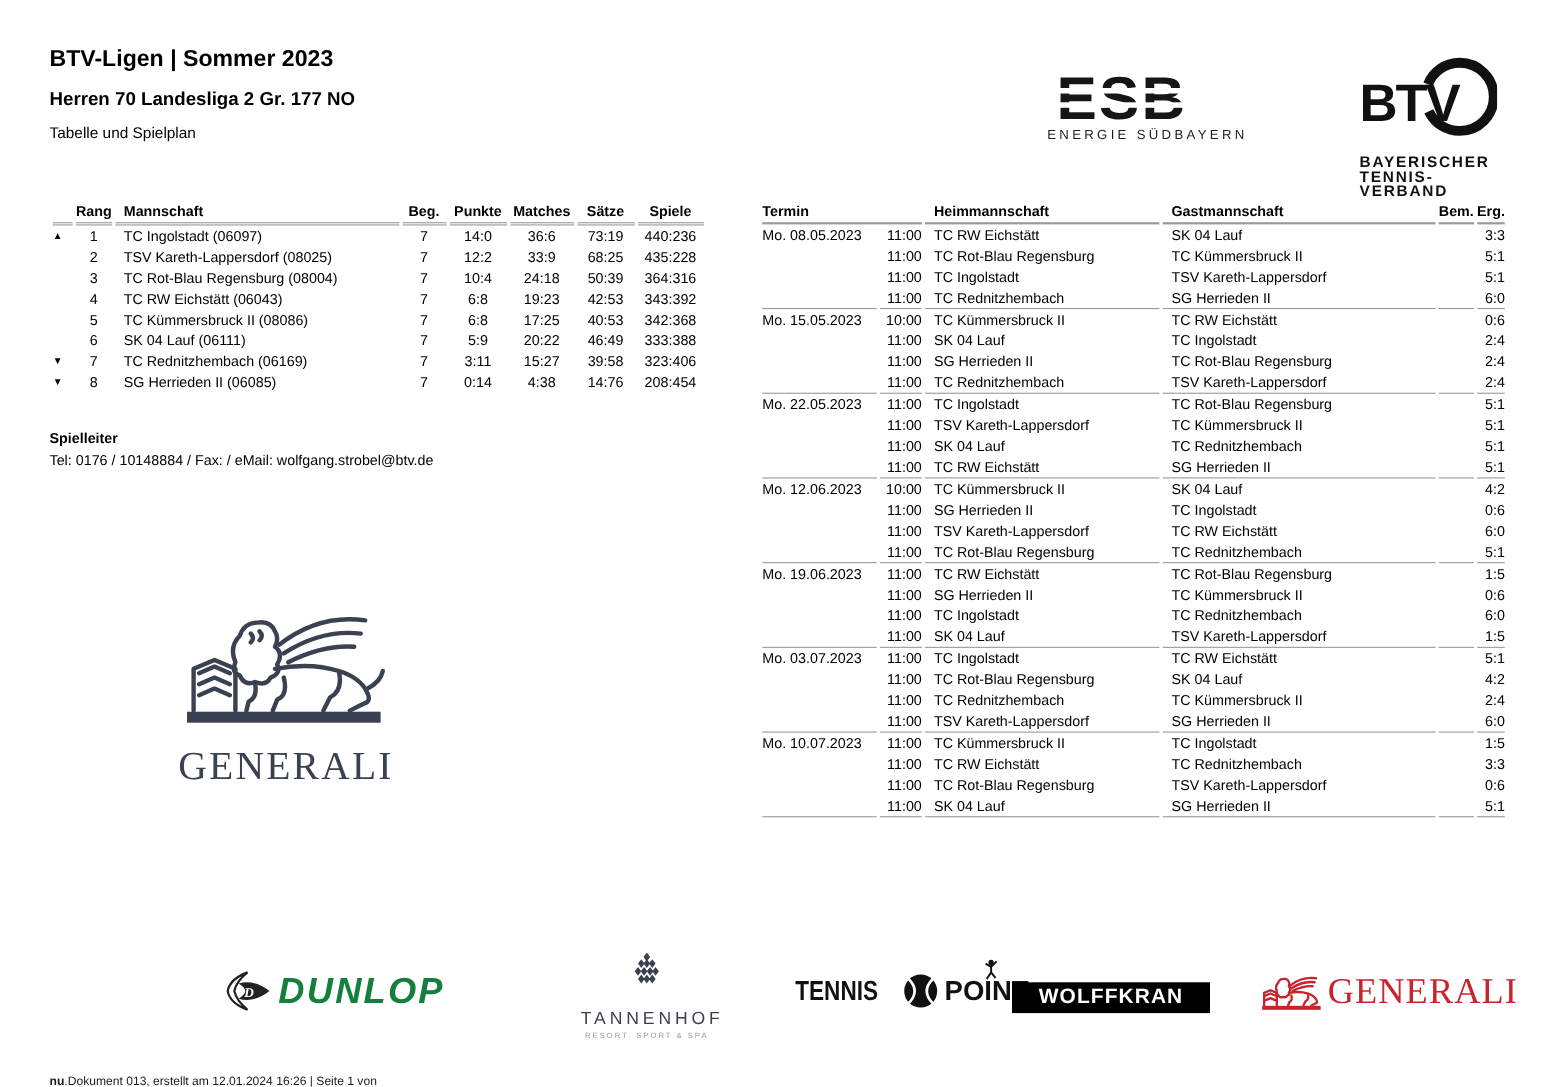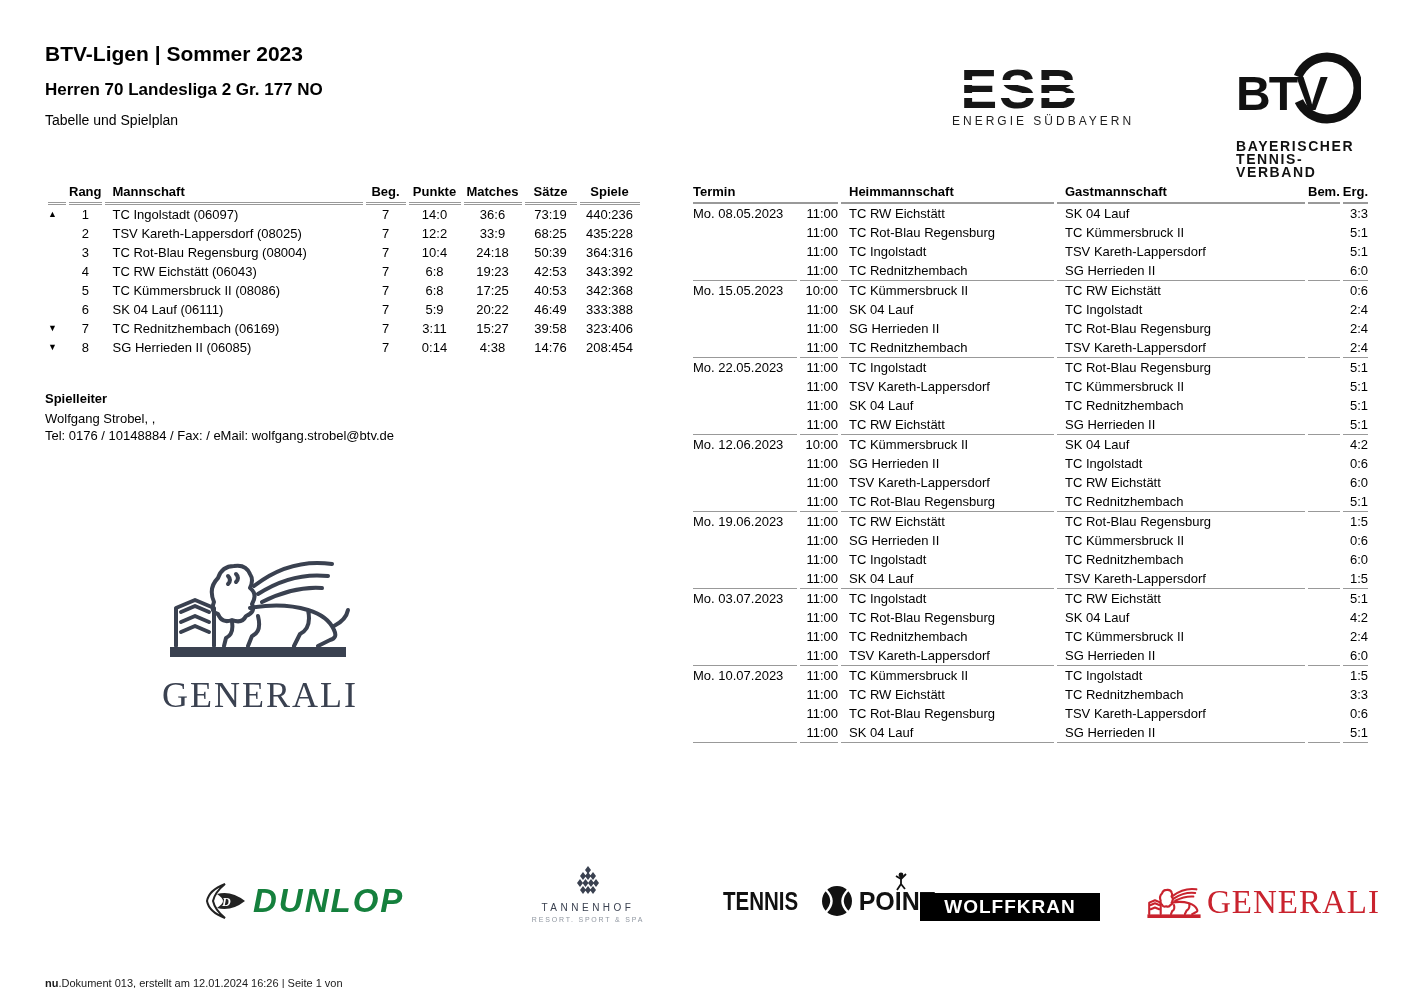--- a/index.html
+++ b/index.html
@@ -60,21 +60,21 @@
   .generali-main { position:absolute; left:162px; top:550px; width:192px; text-align:center; }
   .generali-word { font-family:"Liberation Serif", serif; font-size:36px; letter-spacing:2px;
                    color:#3a4150; margin-top:8px; }
 
   
   .sponsor { position:absolute; }
   .dunlop { left:205px; top:882px; display:flex; align-items:center; gap:6px; }
   .dunlop-word { font-size:33px; font-weight:900; font-style:italic; letter-spacing:2px; color:#15803d; }
 
   .tannenhof { left:528px; top:866px; width:120px; text-align:center; color:#3a4150; }
-  .tannenhof-word { font-size:10px; letter-spacing:3.5px; margin-top:2px; }
+  .tannenhof-word { font-size:16px; letter-spacing:3.5px; margin-top:17px; }
   .tannenhof-sub { font-size:7px; letter-spacing:1.8px; color:#9097a1; margin-top:3px; }
 
   .tennispoint { left:723px; top:884px; display:flex; align-items:center; gap:5px; }
   .tp-word { font-size:25px; font-weight:900; letter-spacing:0px; color:#111;
              transform:scaleX(0.82); transform-origin:left center; }
   .tp-point-wrap { position:relative; }
   .tp-player { position:absolute; left:34px; top:-16px; }
 
   .wolffkran { left:920px; top:893px; width:180px; height:28px; background:#000; color:#fff;
                display:flex; align-items:center; justify-content:center;
@@ -212,21 +212,20 @@
             <td class="c-mat">4:38</td>
             <td class="c-sae">14:76</td>
             <td class="c-spl">208:454</td>
           </tr>
         </tbody>
     </table>
   </div>
 
   <div class="spielleiter">
     <div class="sl-head">Spielleiter</div>
-    <div>Wolfgang Strobel, ,</div>
     <div>Tel: 0176 / 10148884 / Fax: / eMail: wolfgang.strobel@btv.de</div>
   </div>
 
   <div class="generali-main">
     <svg width="192" height="112" viewBox="0 0 192 112">
       <g fill="none" stroke="#3a4150" stroke-width="4" stroke-linecap="round" stroke-linejoin="round">
 
         <path d="M14 96 L14 58 L33 50 L52 58 L52 96"></path>
         <path d="M19 62 L33 56 L47 62 M19 72 L33 66 L47 72 M19 82 L33 76 L47 82"></path>
 

